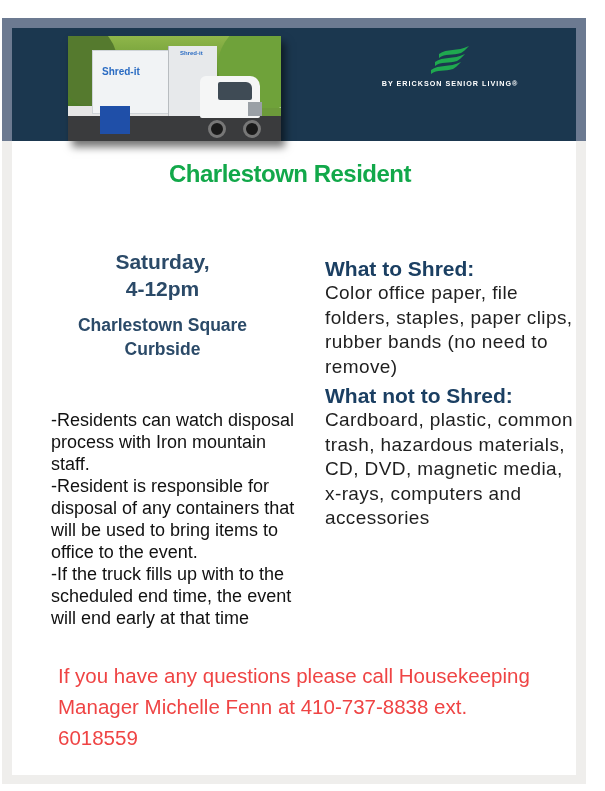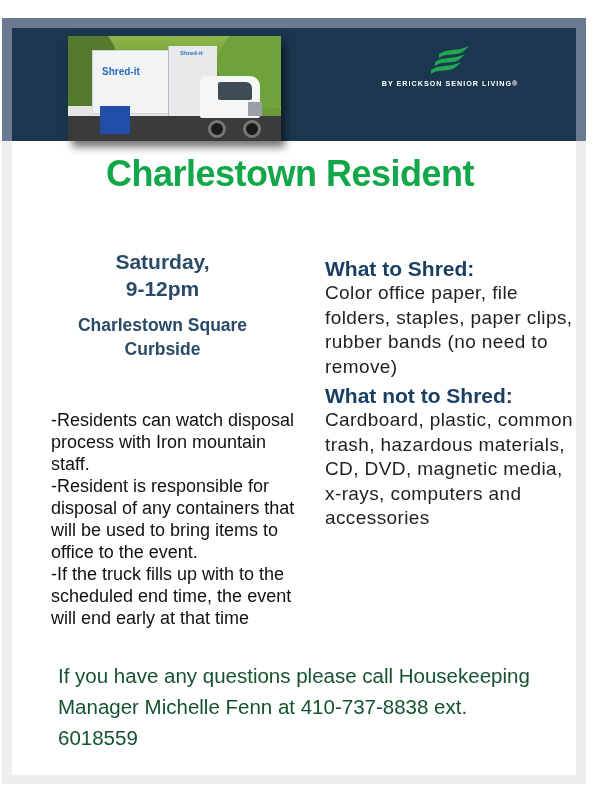--- a/index.html
+++ b/index.html
@@ -26,36 +26,36 @@
   .photo .w1 { left: 140px; } .photo .w2 { left: 175px; }
   .photo .brand { position: absolute; left: 34px; top: 30px; font-size: 10px; color: #2a6bc2; font-weight: bold; font-family: "Liberation Sans", sans-serif; }
   .photo .brand2 { position: absolute; left: 112px; top: 14px; font-size: 6px; color: #2a6bc2; font-weight: bold; }
 
   .logo { position: absolute; left: 370px; top: 44px; width: 160px; height: 80px; text-align: center; }
   .logo .mark { display: block; margin: 0 auto; width: 50px; height: 32px; }
   .logo .word { display: block; font-family: "Liberation Serif", serif; color: #ffffff; font-size: 25px; line-height: 26px; margin-top: 2px; letter-spacing: 0.2px; }
   .logo .tag { display: block; font-family: "Liberation Sans", sans-serif; color: #ffffff; font-size: 7.2px; letter-spacing: 1px; margin-top: 3px; font-weight: bold; }
 
   .title { position: absolute; left: 60px; top: 147px; width: 460px; text-align: center; color: #12a84a;
-           font-family: "Liberation Sans", sans-serif; font-weight: bold; font-size: 36px; line-height: 53px; letter-spacing: -0.5px; }
+           font-family: "Liberation Sans", sans-serif; font-weight: bold; font-size: 24px; line-height: 53px; letter-spacing: -0.5px; }
 
   .when { position: absolute; left: 40px; top: 248px; width: 245px; text-align: center; color: #2b4a68; font-weight: bold; }
   .when .line { display: block; font-size: 21px; line-height: 27px; }
   .when .loc { display: block; font-size: 17.5px; line-height: 24px; }
   .when .loc.first { margin-top: 11px; }
 
   .notes { position: absolute; left: 51px; top: 409px; width: 250px; color: #111111; font-size: 18px; line-height: 22px; }
   .notes .item { display: block; }
 
   .shred { position: absolute; left: 325px; top: 257px; width: 250px; }
   .shred .head { display: block; color: #1b3f62; font-weight: bold; font-size: 21px; line-height: 24px; }
   .shred .body { display: block; color: #1f1f1f; font-size: 19px; line-height: 24.5px; letter-spacing: 0.4px; }
   .shred .head.second { margin-top: 5px; }
 
-  .contact { position: absolute; left: 58px; top: 660px; width: 490px; color: #14532d; font-size: 20.5px; line-height: 31px; }
+  .contact { position: absolute; left: 58px; top: 660px; width: 490px; color: #ef4444; font-size: 20.5px; line-height: 31px; }
 </style>
 </head>
 <body>
 
 <div class="frame"></div>
 <div class="header-frame"></div>
 <div class="header"></div>
 <div class="paper"></div>
 
 <div class="photo" title="Shred-it truck with blue bins">
@@ -84,21 +84,21 @@
   </svg>
   <span class="tag">BY ERICKSON SENIOR LIVING®</span>
 </div>
 
 <div class="title">
   <div>Charlestown Resident</div>
 </div>
 
 <div class="when">
   <span class="line">Saturday,</span>
-  <span class="line">9-12pm</span>
+  <span class="line">4-12pm</span>
   <span class="loc first">Charlestown Square</span>
   <span class="loc">Curbside</span>
 </div>
 
 <div class="notes">
   <span class="item">-Residents can watch disposal process with Iron mountain staff.</span>
   <span class="item">-Resident is responsible for disposal of any containers that will be used to bring items to office to the event.</span>
   <span class="item">-If the truck fills up with to the scheduled end time, the event will end early at that time</span>
 </div>
 

